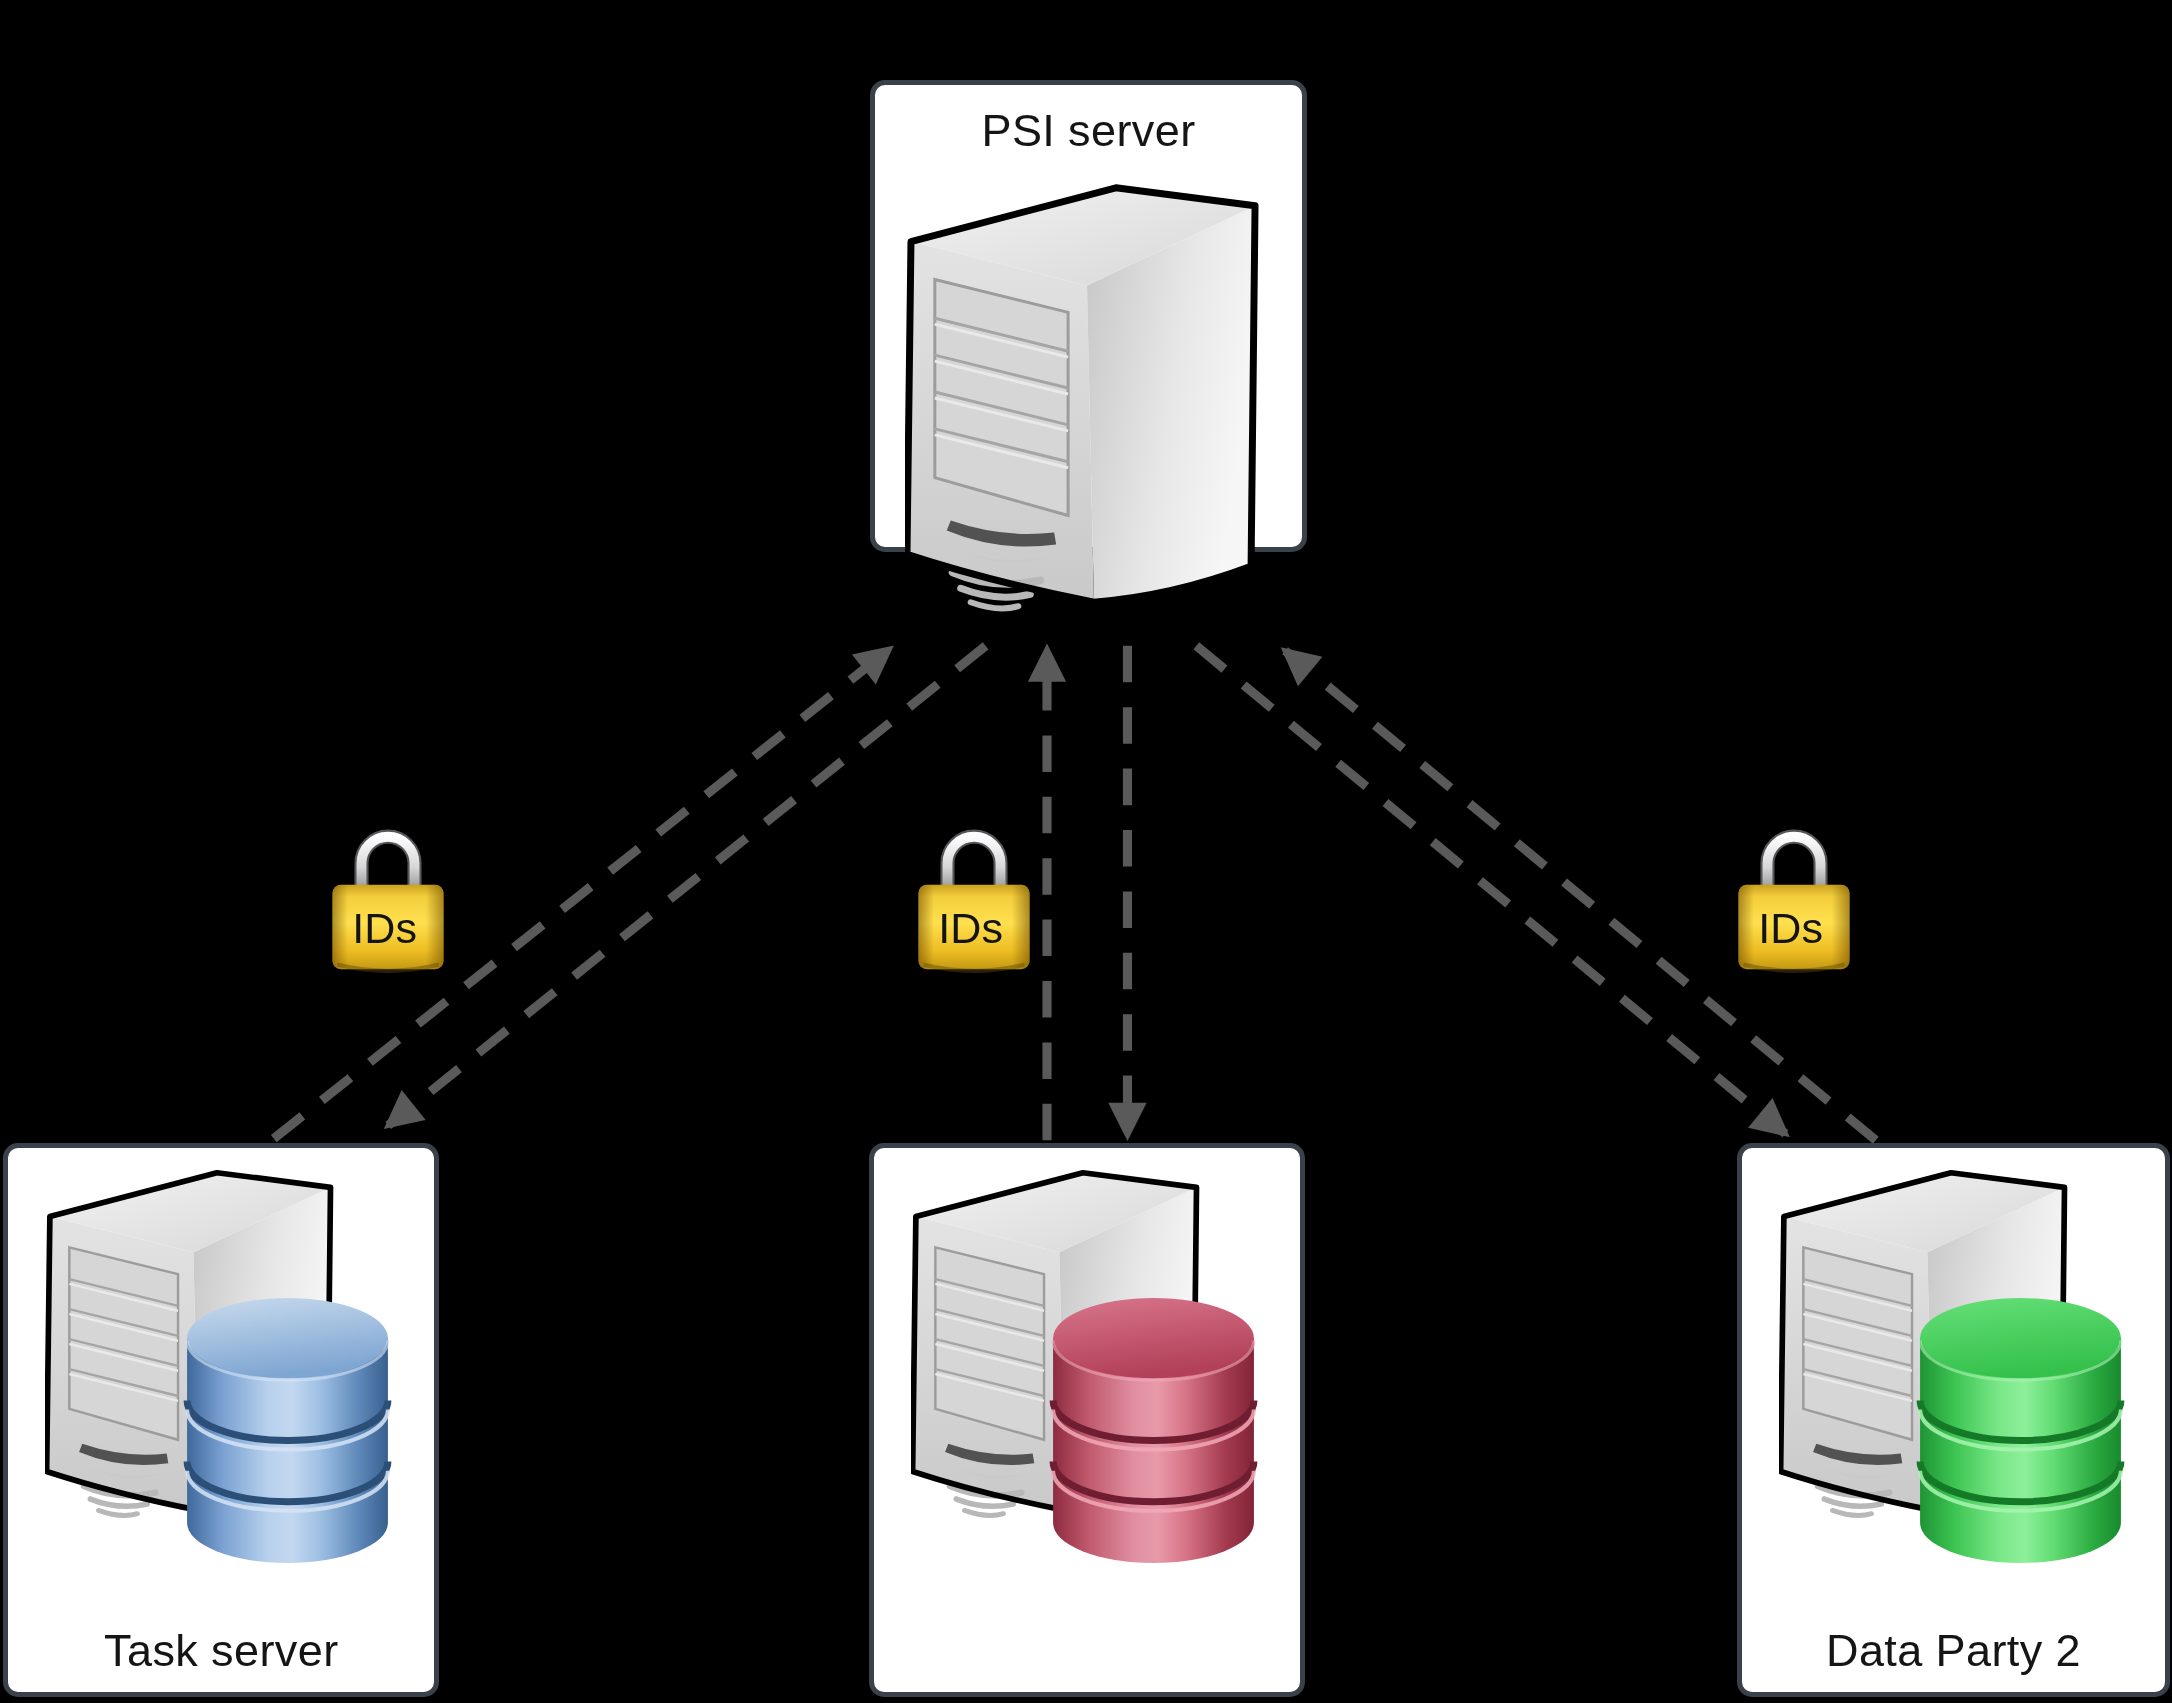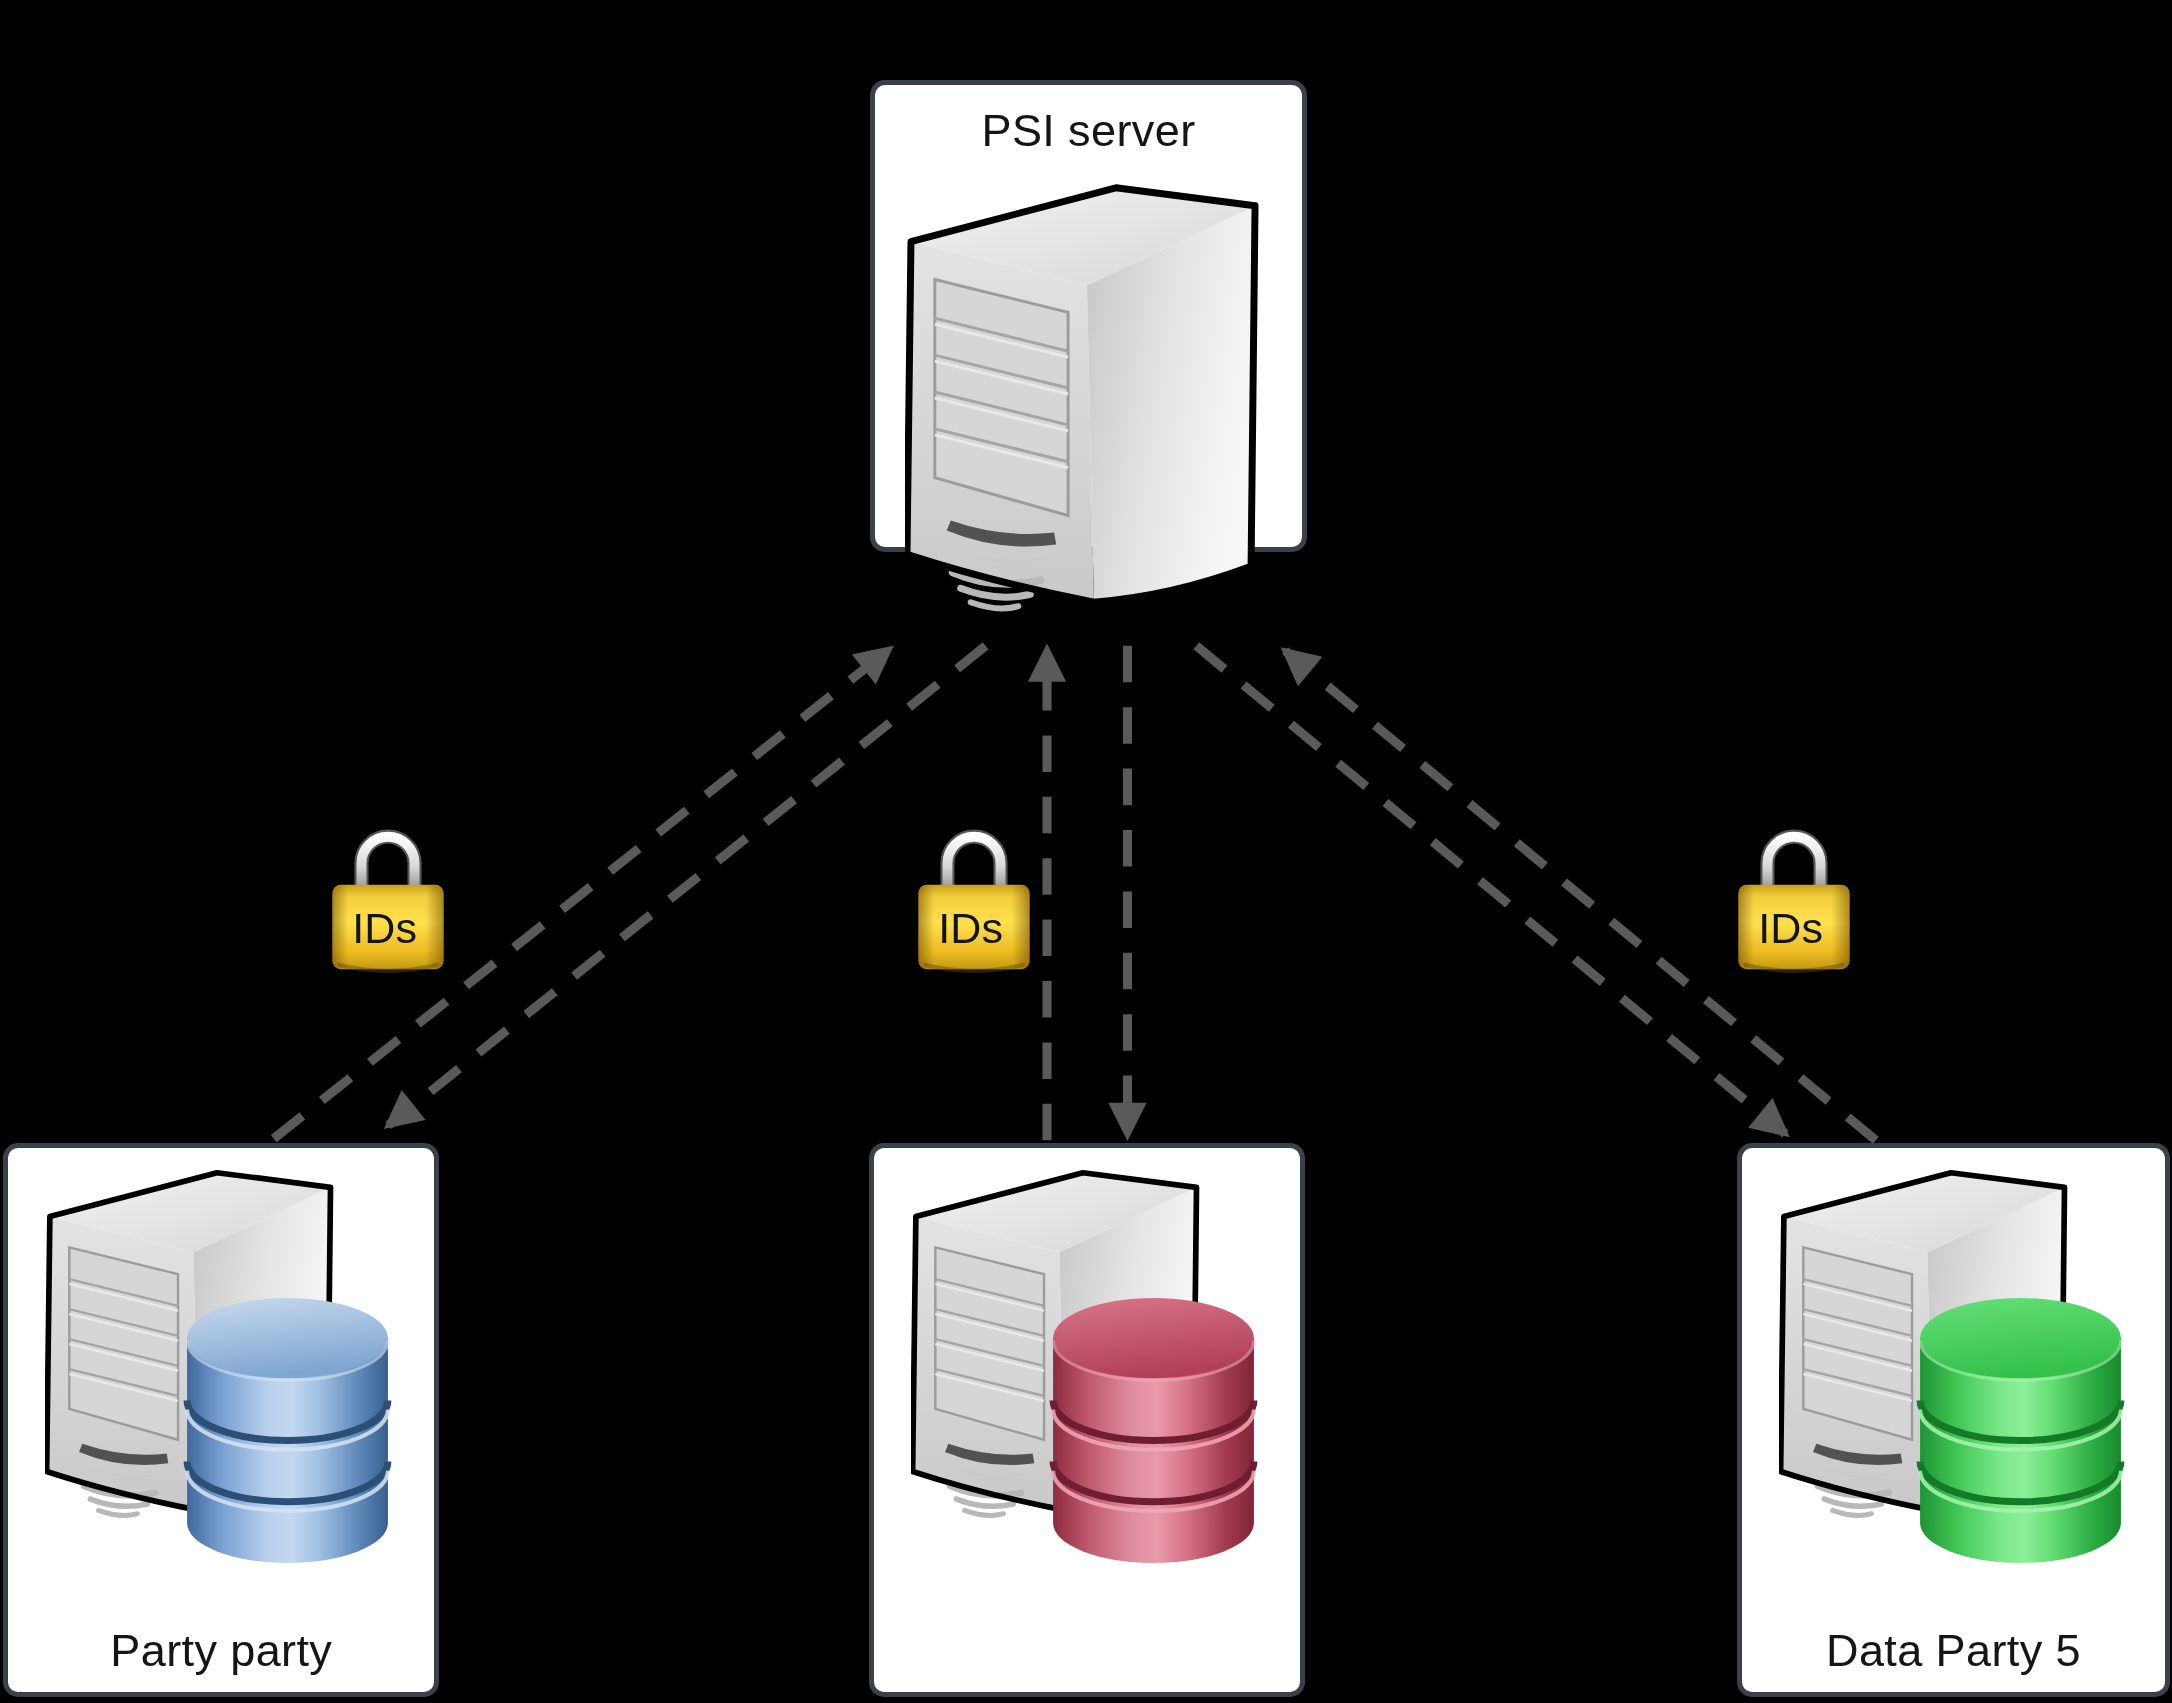--- a/index.html
+++ b/index.html
@@ -195,40 +195,40 @@
     </svg>
 </div>
 
 <div class="node" style="left:3.3px; top:1143px; width:436px; height:554px;">
   <svg class="node-icon" style="left:37px; top:20px;" width="292" height="352" preserveAspectRatio="none" viewBox="0 0 352 424">
       <use href="#server-tower"></use>
     </svg>
   <svg class="node-icon" style="left:169px; top:144px;" width="221" height="279" preserveAspectRatio="none" viewBox="0 0 266 336">
       <use href="#db-blue"></use>
     </svg>
-  <div class="node-label bottom">Party party</div>
+  <div class="node-label bottom">Task server</div>
 </div>
 
 <div class="node" style="left:869px; top:1143px; width:436px; height:554px;">
   <svg class="node-icon" style="left:37px; top:20px;" width="292" height="352" preserveAspectRatio="none" viewBox="0 0 352 424">
       <use href="#server-tower"></use>
     </svg>
   <svg class="node-icon" style="left:169px; top:144px;" width="221" height="279" preserveAspectRatio="none" viewBox="0 0 266 336">
       <use href="#db-red"></use>
     </svg>
 </div>
 
 <div class="node" style="left:1737px; top:1143px; width:433px; height:554px;">
   <svg class="node-icon" style="left:37px; top:20px;" width="292" height="352" preserveAspectRatio="none" viewBox="0 0 352 424">
       <use href="#server-tower"></use>
     </svg>
   <svg class="node-icon" style="left:168px; top:144px;" width="221" height="279" preserveAspectRatio="none" viewBox="0 0 266 336">
       <use href="#db-green"></use>
     </svg>
-  <div class="node-label bottom">Data Party 5</div>
+  <div class="node-label bottom">Data Party 2</div>
 </div>
 
 <svg class="padlock" style="left:330px; top:810px;" viewBox="0 0 140 200">
   <use href="#padlock"></use>
   <text class="lock-text" x="66" y="160" text-anchor="middle">IDs</text>
 </svg>
 
 <svg class="padlock" style="left:916px; top:810px;" viewBox="0 0 140 200">
   <use href="#padlock"></use>
   <text class="lock-text" x="66" y="160" text-anchor="middle">IDs</text>

